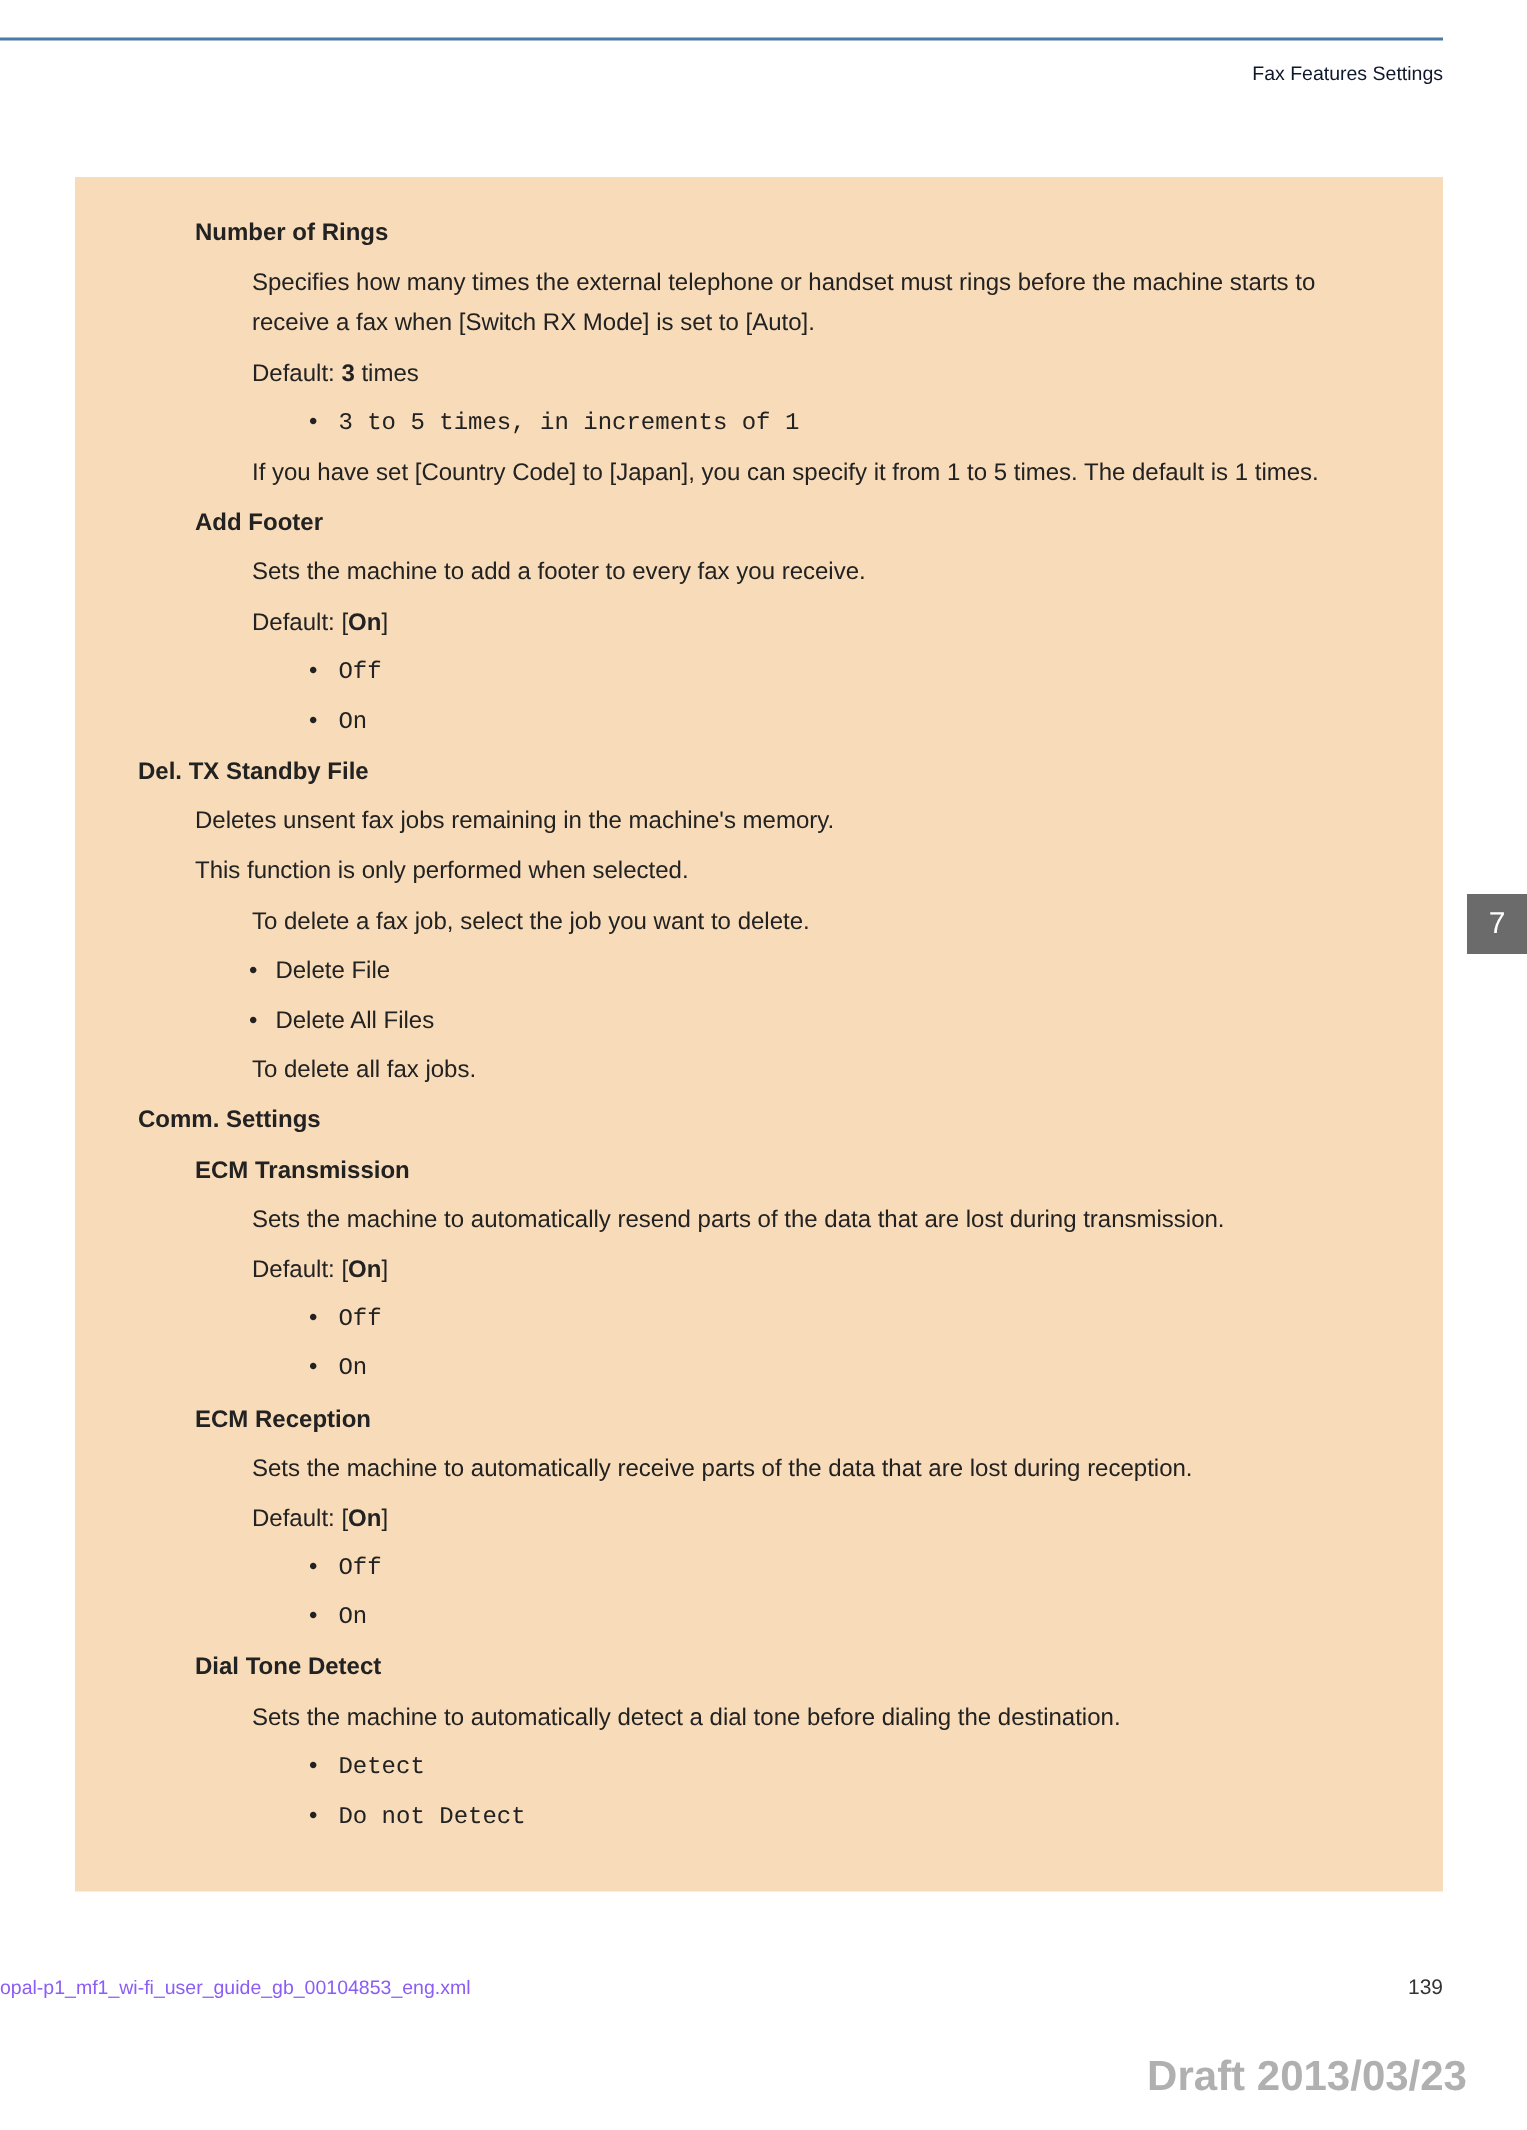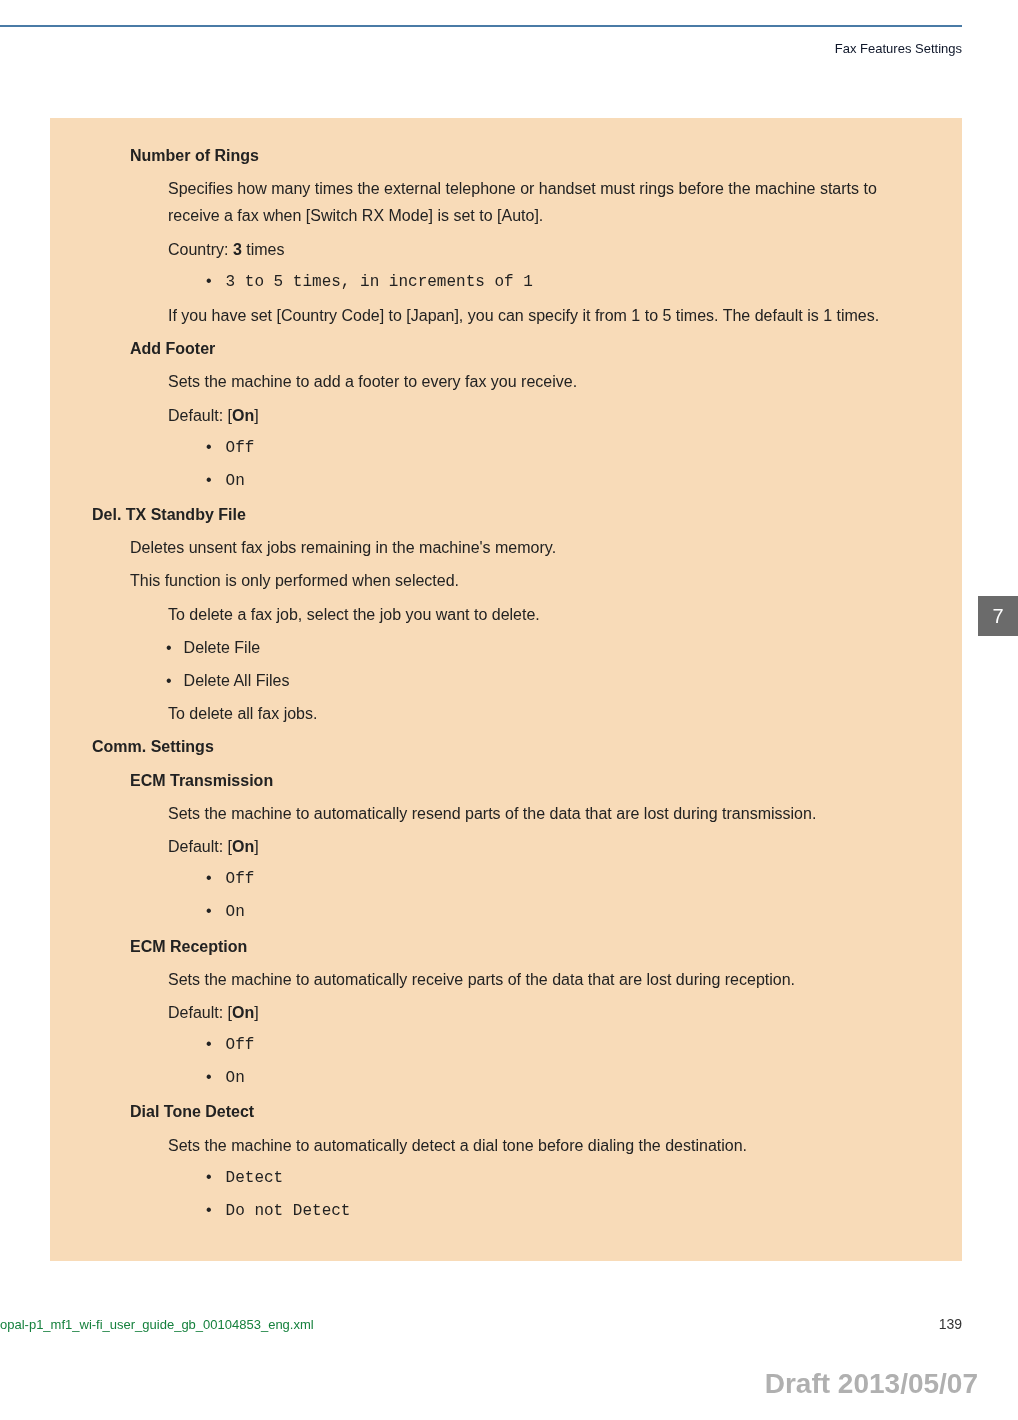--- a/index.html
+++ b/index.html
@@ -60,21 +60,21 @@
     font-size: 20px;
     display: flex;
     align-items: center;
     justify-content: center;
   }
   .footer-left {
     position: absolute;
     bottom: 88px;
     left: 0;
     font-size: 13px;
-    color: #15803d;
+    color: #8b5cf6;
   }
   .footer-right {
     position: absolute;
     bottom: 88px;
     right: 56px;
     font-size: 14px;
     color: #333;
   }
   .draft {
     position: absolute;
@@ -90,21 +90,21 @@
 <body>
 
 <div class="header-text">Fax Features Settings</div>
 <div class="header-line"></div>
 
 <div class="content-box">
 
   <p class="l2 bold">Number of Rings</p>
   <p class="l3">Specifies how many times the external telephone or handset must rings before the machine starts to receive a fax when [Switch RX Mode] is set to [Auto].</p>
   <p class="l3">
-    <span>Country: </span><span class="bold">3</span><span> times</span>
+    <span>Default: </span><span class="bold">3</span><span> times</span>
   </p>
   <p class="l4 bullet">
       <span>3 to 5 times, in increments of 1</span>
     </p>
   <p class="l3">If you have set [Country Code] to [Japan], you can specify it from 1 to 5 times. The default is 1 times.</p>
 
   <p class="l2 bold">Add Footer</p>
   <p class="l3">Sets the machine to add a footer to every fax you receive.</p>
   <p class="l3">
     <span>Default: [</span><span class="bold">On</span><span>]</span>
@@ -162,13 +162,13 @@
   <p class="l4 bullet">
       <span>Do not Detect</span>
     </p>
 
 </div>
 
 <div class="side-tab">7</div>
 
 <div class="footer-left">opal-p1_mf1_wi-fi_user_guide_gb_00104853_eng.xml</div>
 <div class="footer-right">139</div>
-<div class="draft">Draft 2013/05/07</div>
+<div class="draft">Draft 2013/03/23</div>
 
 </body></html>

